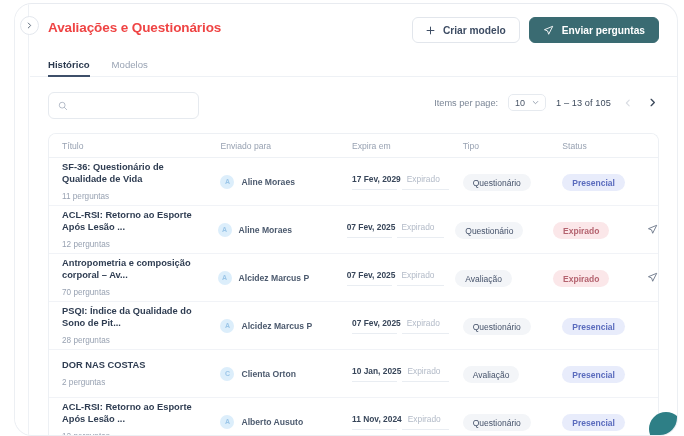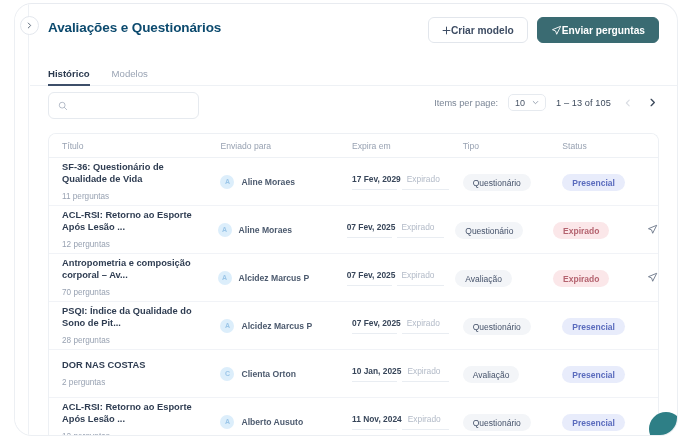--- a/index.html
+++ b/index.html
@@ -47,30 +47,30 @@
   
   .page-header {
     position: absolute;
     left: 15px; top: 0; right: 0; height: 50px;
   }
   .page-title {
     position: absolute;
     left: 18px; top: 16px;
     font-size: 13.5px;
     font-weight: 700;
-    color: #0c4a6e;
+    color: #ef4444;
     letter-spacing: -0.1px;
   }
   .header-actions {
     position: absolute;
     right: 18px; top: 13px;
     display: flex; gap: 9px; align-items: center;
   }
   .btn {
-    display: inline-flex; align-items: center; gap: 0;
+    display: inline-flex; align-items: center; gap: 8px;
     height: 26px; padding: 0 13px;
     border-radius: 6px;
     font-size: 10.2px;
     font-weight: 600;
     cursor: pointer;
     white-space: nowrap;
   }
   .btn-secondary {
     background: #ffffff;
     border: 1px solid #e2e6ec;
@@ -85,21 +85,20 @@
 
   
   .tabs {
     position: absolute;
     left: 15px; top: 50px; right: 0; height: 23px;
     border-bottom: 1px solid #eef1f5;
     display: flex;
     align-items: flex-end;
     padding-left: 18px;
     gap: 22px;
-    margin-top: 9px;
   }
   .tab {
     font-size: 9.6px;
     color: #9aa4b4;
     padding-bottom: 5px;
     cursor: pointer;
     border-bottom: 2px solid transparent;
     position: relative;
     top: 1px;
   }

